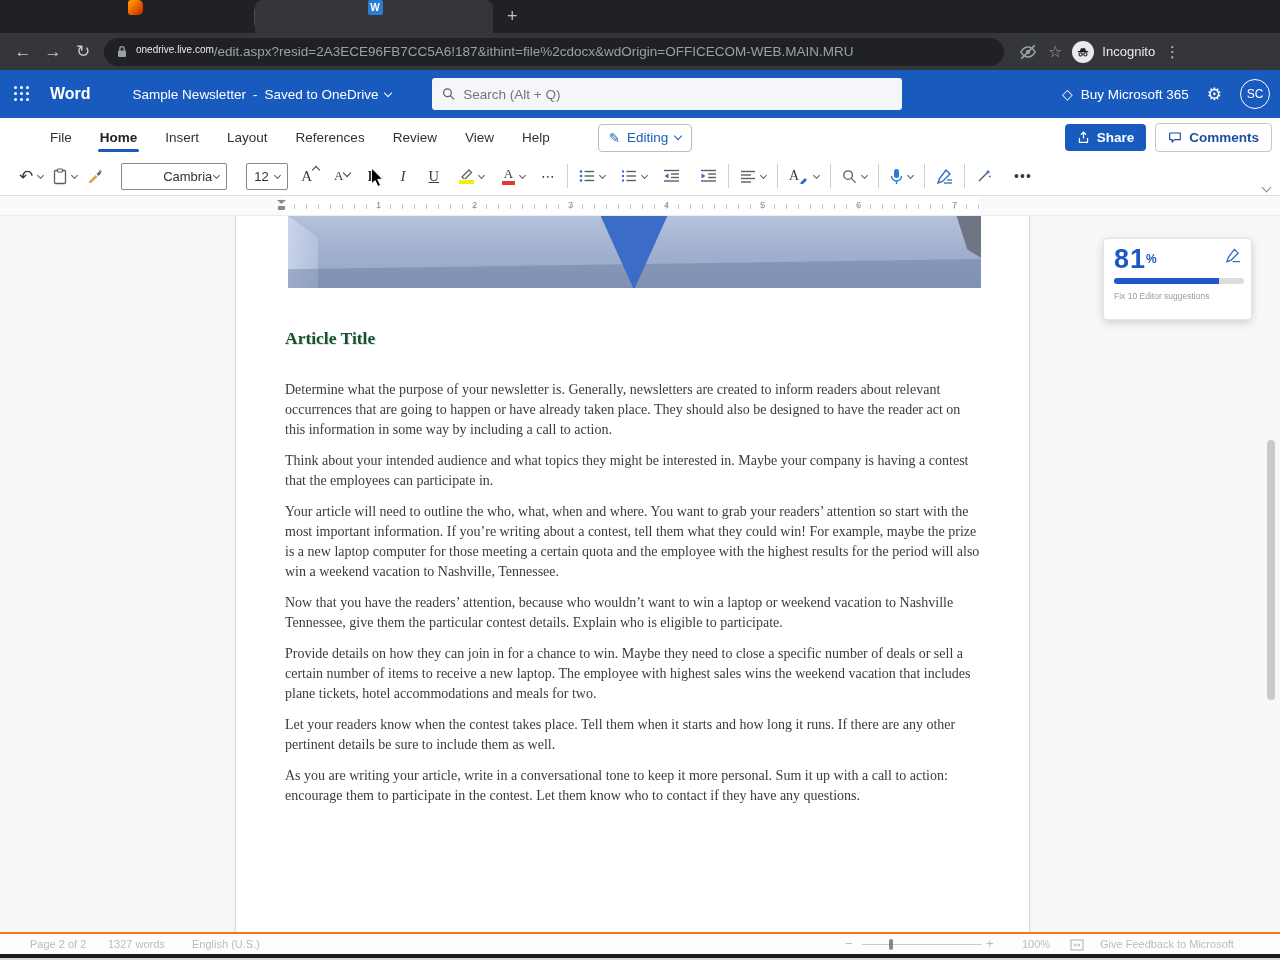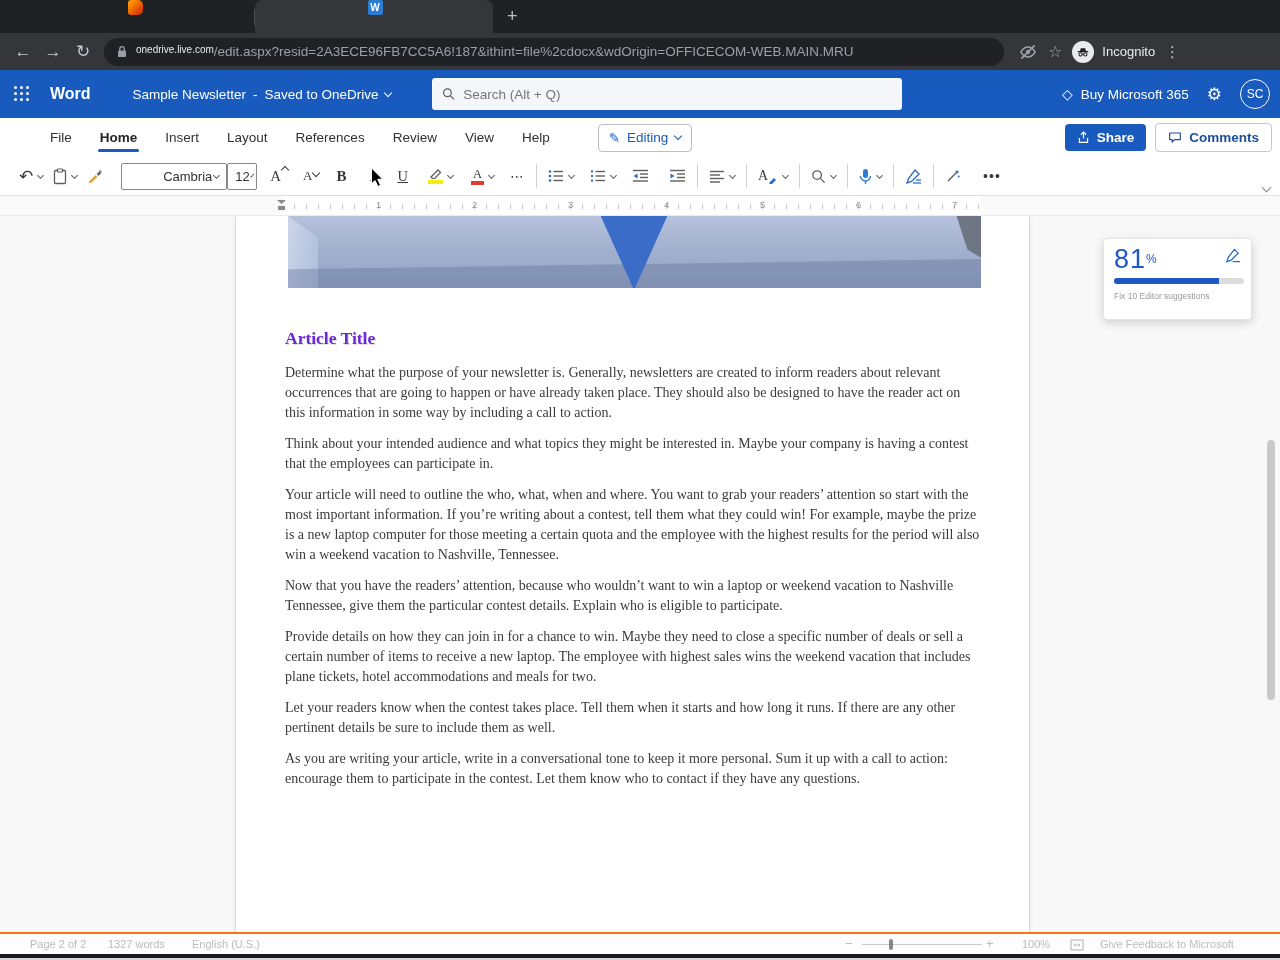--- a/index.html
+++ b/index.html
@@ -55,21 +55,21 @@
   .mb-right { position:absolute; right:8px; display:flex; gap:9px; align-items:center; }
   .share-btn { background:#185abd; color:#fff; border-radius:4px; padding:6px 12px; font-size:13.5px; font-weight:bold; display:flex; gap:7px; align-items:center; }
   .comments-btn { background:#fff; color:#1b4f9e; border:1px solid #c8c6c4; border-radius:4px; padding:6px 12px; font-size:13.5px; font-weight:bold; display:flex; gap:7px; align-items:center; }
 
   
   .ribbon { position:absolute; top:157px; left:0; right:0; height:39px; background:#fff; border-bottom:1px solid #e1dfdd; display:flex; align-items:center; padding-left:14px; }
   .rbtn { display:flex; align-items:center; gap:3px; padding:4px 5px; color:#3b3a39; }
   .rchev { display:inline-block; width:5px; height:5px; border-right:1.2px solid #605e5c; border-bottom:1.2px solid #605e5c; transform:rotate(45deg); margin:-2px 0 0 2px; }
   .combo { height:27px; border:1px solid #8a8886; border-radius:2px; background:#fff; display:flex; align-items:center; justify-content:space-between; padding:0 7px; font-size:13px; color:#323130; }
   .combo.font-name { width:106px; margin-left:12px;justify-content:flex-end; }
-  .combo.font-size { width:30px; margin-left:0; }
+  .combo.font-size { width:42px; margin-left:19px; }
   .rdivider { width:1px; height:24px; background:#d2d0ce; margin:0 6px; }
   .glyph-b { font-weight:bold; font-size:15px; font-family:"Liberation Serif",serif; }
   .glyph-i { font-style:italic; font-size:15px; font-family:"Liberation Serif",serif; }
   .glyph-u { text-decoration:underline; font-size:14.5px; font-family:"Liberation Serif",serif; }
   .a-grow,.a-shrink { font-size:15px; font-family:"Liberation Serif",serif; position:relative; }
   .a-grow::after { content:""; position:absolute; top:-1px; right:-7px; width:5px; height:5px; border-left:1.2px solid #3b3a39; border-top:1.2px solid #3b3a39; transform:rotate(45deg); }
   .a-shrink { font-size:13px; }
   .a-shrink::after { content:""; position:absolute; top:2px; right:-7px; width:5px; height:5px; border-right:1.2px solid #3b3a39; border-bottom:1.2px solid #3b3a39; transform:rotate(45deg); }
   .stack { display:flex; flex-direction:column; align-items:center; line-height:1; }
   .hl-bar { width:15px; height:4px; background:#f3ef0c; margin-top:1px; }
@@ -88,25 +88,25 @@
 
   
   .canvas { position:absolute; top:216px; left:0; right:0; height:716px; background:#f8f8f8; overflow:hidden; }
   .page { position:absolute; left:235px; top:0; width:795px; height:720px; background:#fff; border-left:1px solid #dcdcdc; border-right:1px solid #dcdcdc; box-shadow:0 0 4px rgba(0,0,0,.07); }
   .doc-image { position:absolute; left:52px; top:0; width:693px; height:72px; background:linear-gradient(#b6c2dc 0%, #a2b1cf 45%, #93a4c4 100%); overflow:hidden; }
   .doc-image .edge-left { position:absolute; left:0; top:0; width:30px; height:100%; background:linear-gradient(100deg,#ccd6ea, #aebdda); clip-path:polygon(0 0,100% 30%,100% 100%,0 100%); }
   .doc-image .band-bottom { position:absolute; left:0; bottom:0; width:100%; height:34px; background:rgba(96,114,152,.38); clip-path:polygon(0 45%,100% 15%,100% 100%,0 100%); }
   .doc-image .edge-right { position:absolute; right:0; top:0; width:34px; height:58%; background:#6e7684; clip-path:polygon(28% 0,100% 0,100% 100%,60% 80%); }
   .doc-image .arrow-down { position:absolute; left:310px; top:-6px; width:0; height:0; border-left:36px solid transparent; border-right:36px solid transparent; border-top:80px solid #3a6cc8; }
   .doc-text { position:absolute; left:49px; top:110px; width:699px; font-family:"Liberation Serif","DejaVu Serif",serif; color:#3b3b3b; }
-  .doc-text h1 { font-size:17.5px; line-height:24px; color:#6d28d9; margin-bottom:13px; font-family:"Liberation Serif","DejaVu Serif",serif; text-shadow:1px 1px 0 rgba(160,160,160,.35); }
+  .doc-text h1 { font-size:17.5px; line-height:24px; color:#14532d; margin-bottom:30px; font-family:"Liberation Serif","DejaVu Serif",serif; text-shadow:1px 1px 0 rgba(160,160,160,.35); }
   .doc-text p { font-size:14px; line-height:20px; margin-bottom:11px; text-align:left; }
   .editor-popup { position:absolute; left:1103px; top:22px; width:149px; height:82px; background:#fff; border:1px solid #e3e3e3; border-radius:4px; box-shadow:0 3px 10px rgba(0,0,0,.16); padding:6px 10px 0; }
   .score-row { display:flex; align-items:flex-start; justify-content:space-between; }
-  .score { font-size:27px; font-weight:normal; color:#1f57c4; line-height:28px; letter-spacing:1px; }
+  .score { font-size:27px; font-weight:bold; color:#1f57c4; line-height:28px; letter-spacing:1px; }
   .score sup { font-size:12px; vertical-align:top; }
   .progress { margin-top:5px; width:130px; height:6px; background:#dcdcdc; border-radius:3px; overflow:hidden; }
   .progress .fill { height:100%; width:81%; background:#1f57c4; }
   .popup-note { margin-top:7px; font-size:8.5px; color:#9a9a9a; filter:blur(.3px); white-space:nowrap; }
   .scroll-thumb { position:absolute; right:5px; top:224px; width:8px; height:260px; background:#c9c9c9; border-radius:4px; }
 
   
   .statusbar { position:absolute; top:932px; left:0; right:0; height:22px; background:#fdfdfd; border-top:2px solid #f97316; font-size:11px; color:#a6a6a6; }
   .statusbar .faded { position:absolute; top:4px; opacity:.75; filter:blur(.35px); white-space:nowrap; }
   .zoom-track { position:absolute; top:10px; left:862px; width:120px; height:1px; background:#b5b5b5; opacity:.7; }

